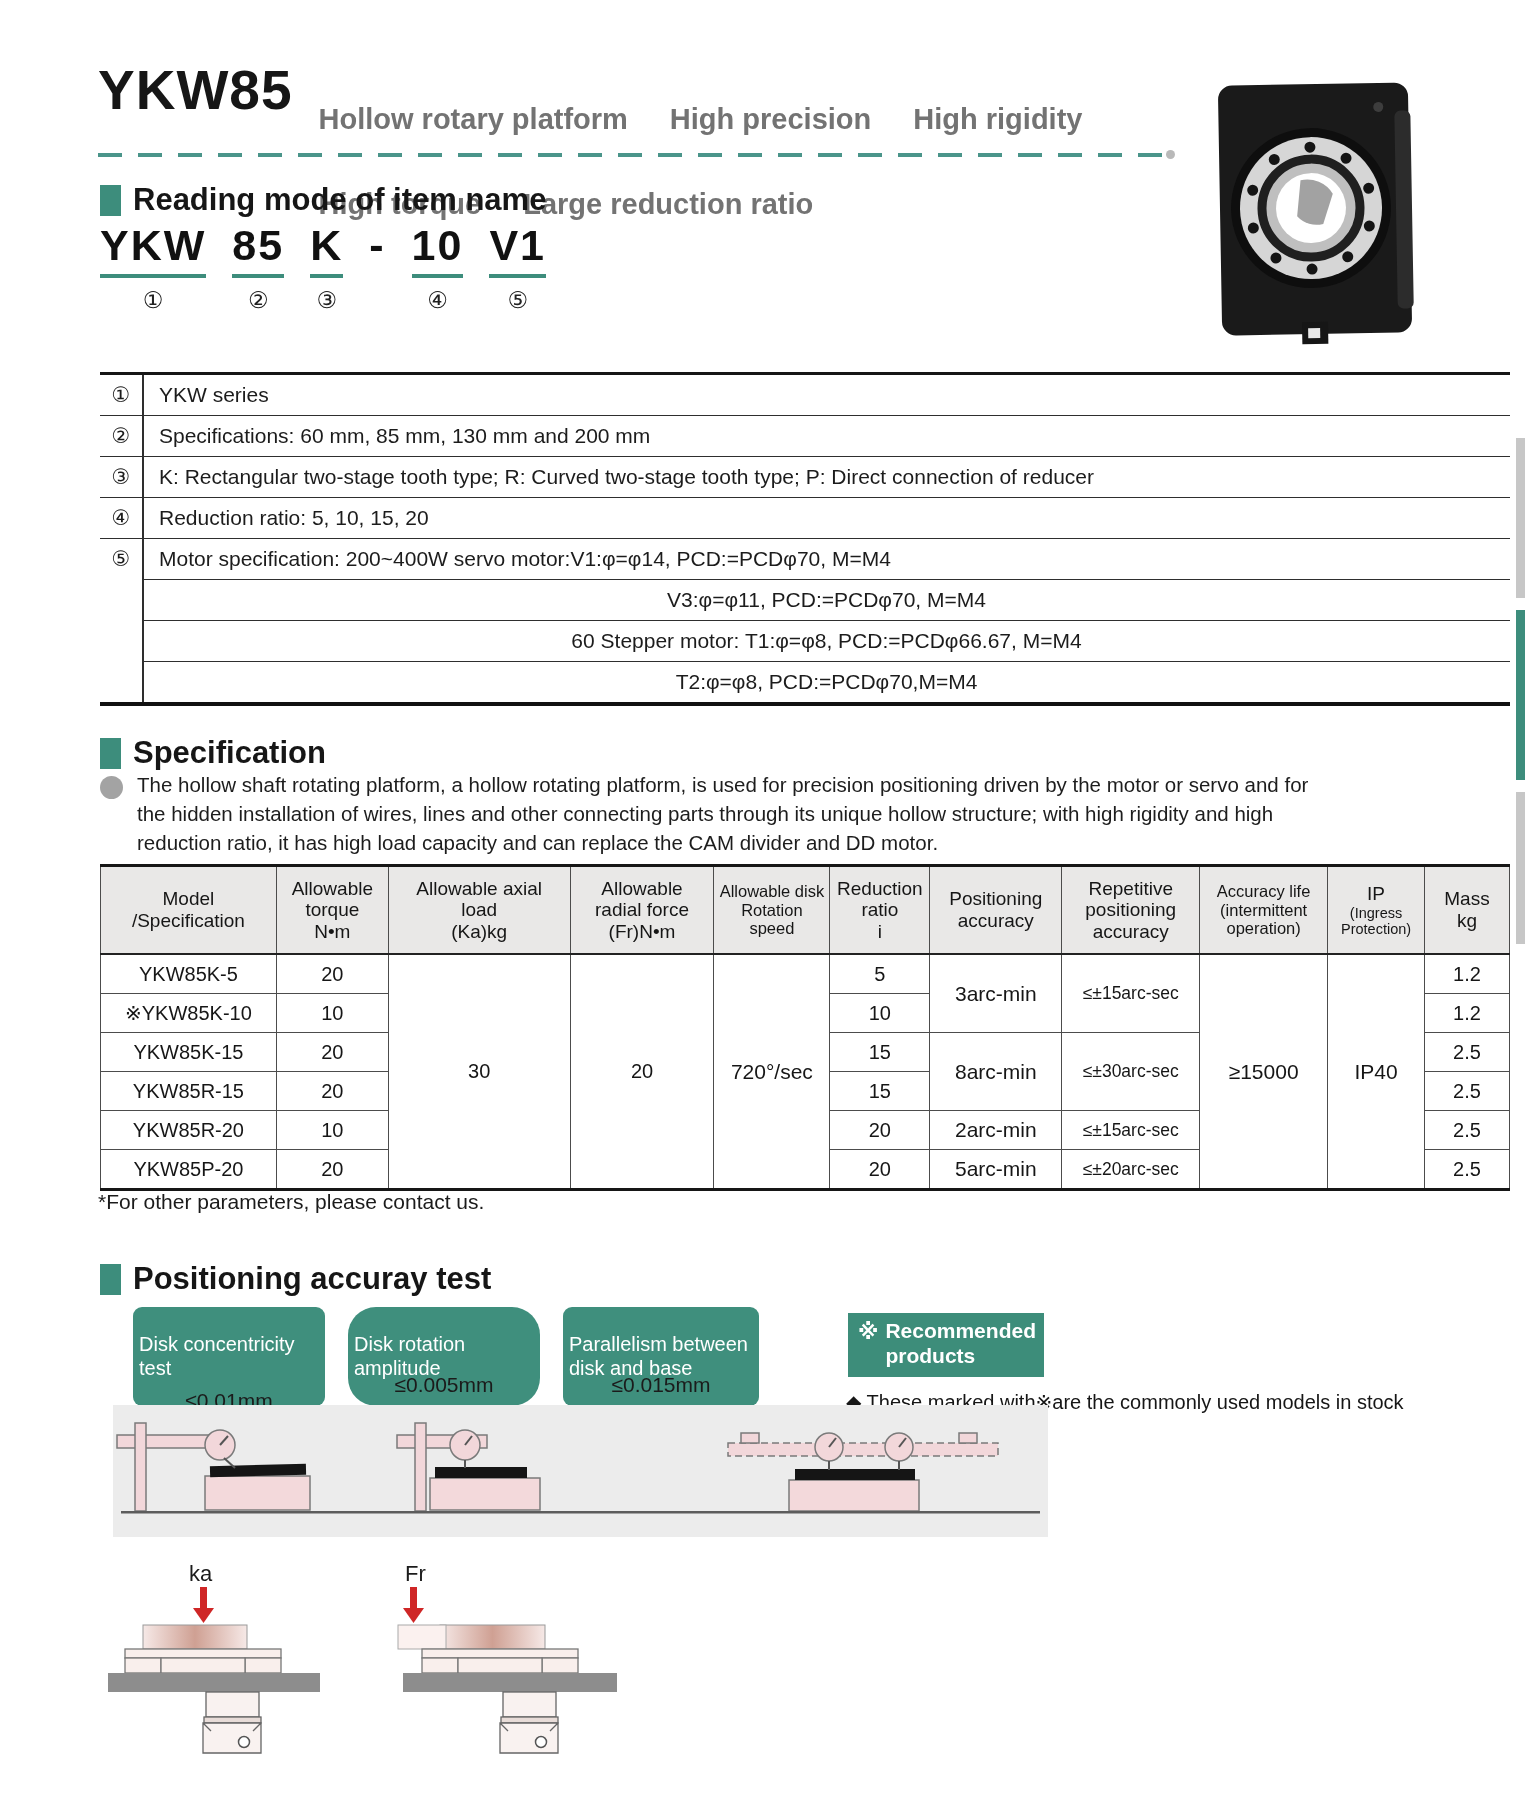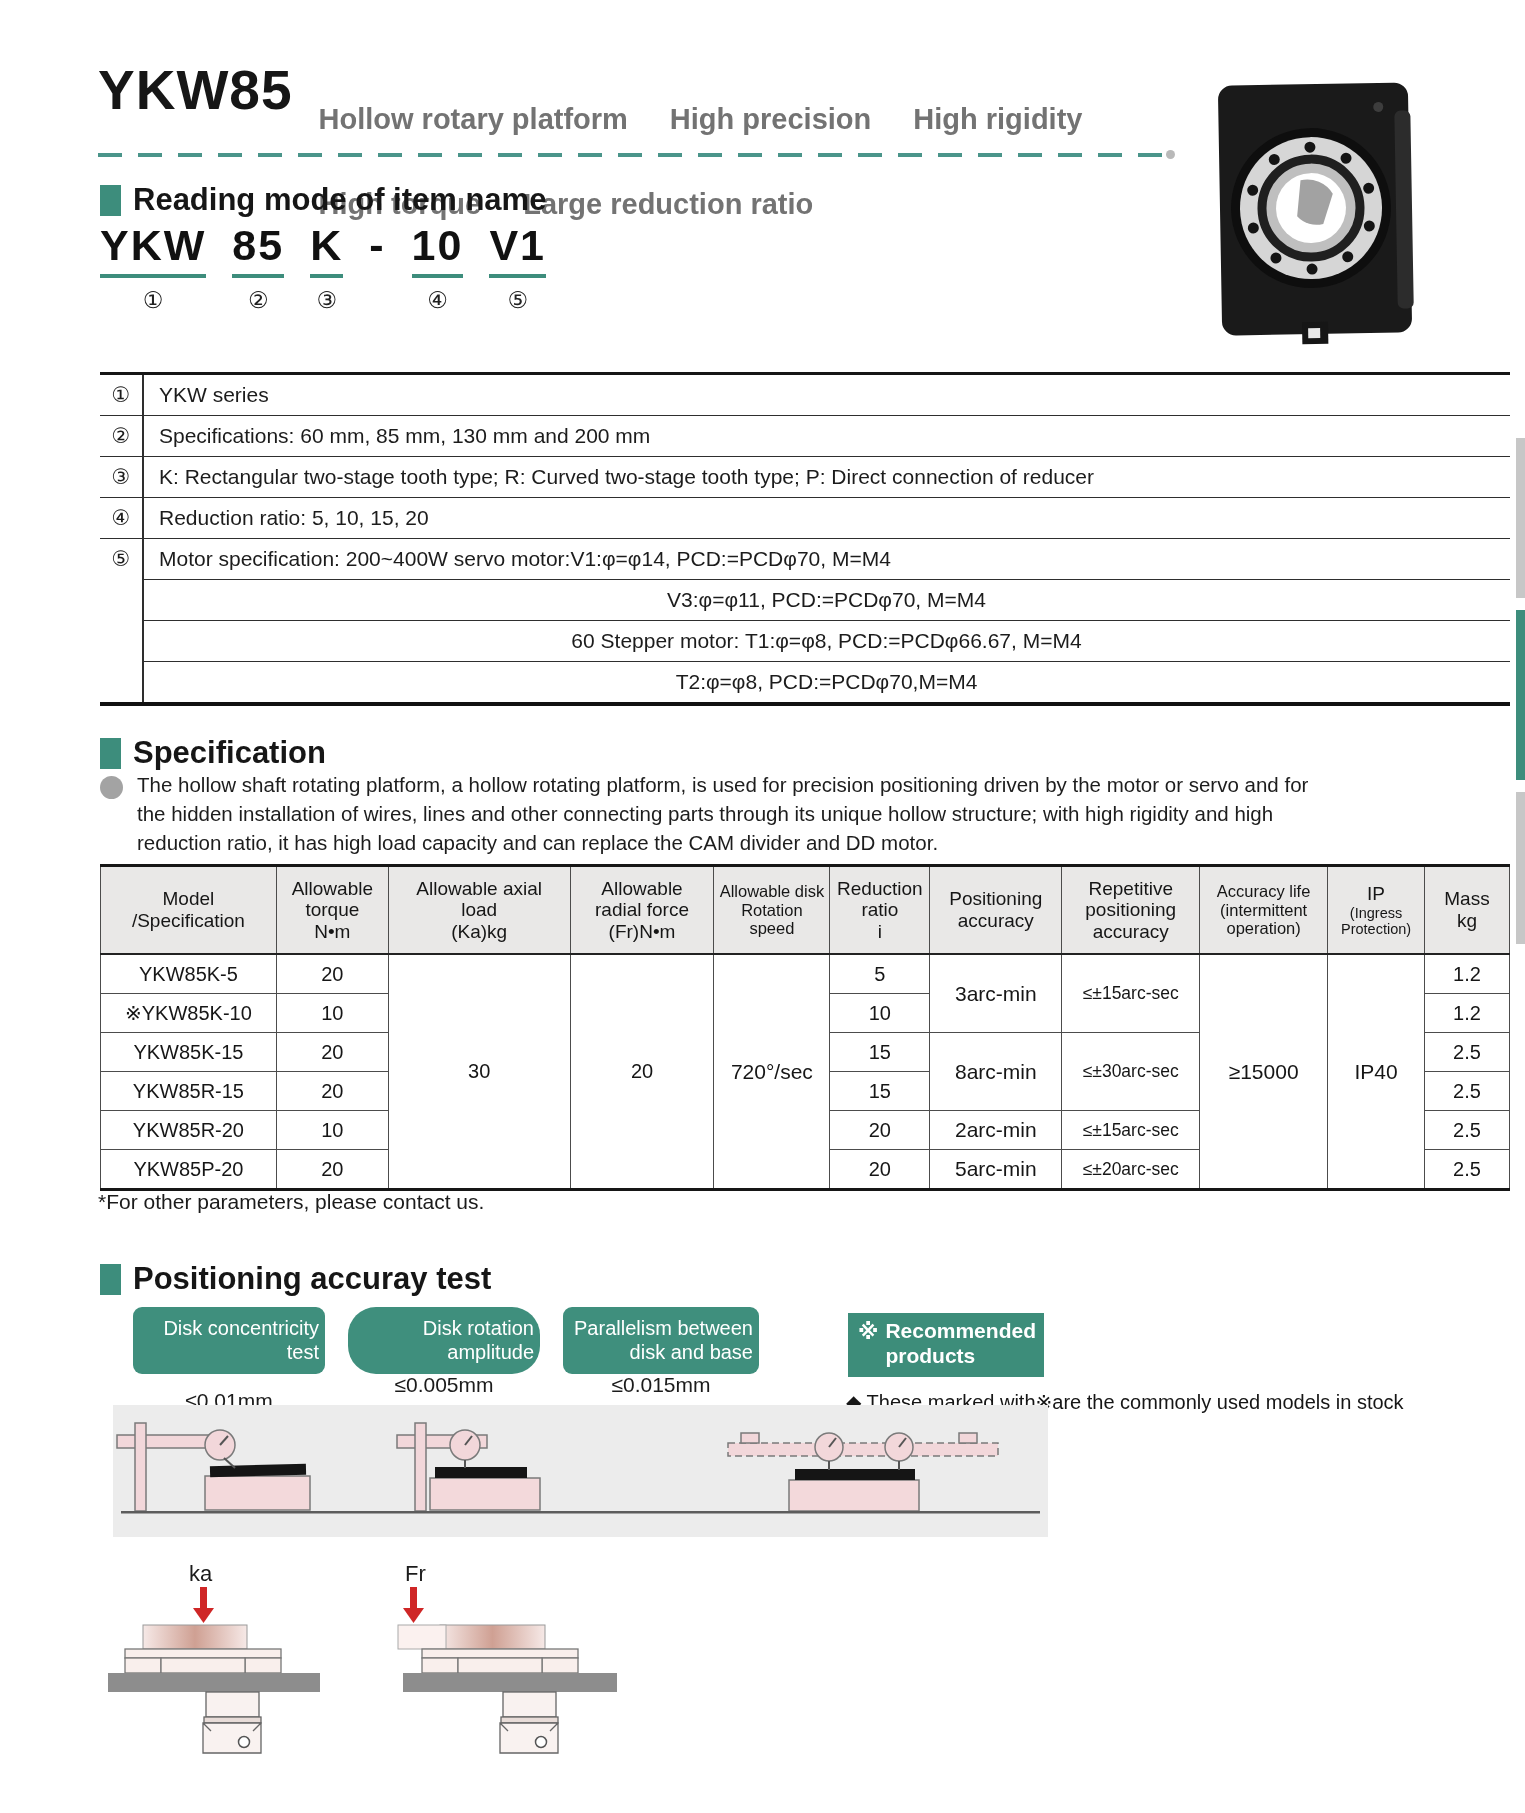--- a/index.html
+++ b/index.html
@@ -49,22 +49,22 @@
                 border:1px solid #4c4c4c;border-bottom:2px solid #222;color:#161616;padding:2px 2px;}
   table.spec td{border:1px solid #4c4c4c;text-align:center;font-size:20px;height:38px;color:#161616;padding:0 3px;}
   table.spec .small{font-size:16.5px;}
   table.spec .tiny{font-size:14.5px;line-height:1.12;}
   table.spec .acc{font-size:21px;}
   table.spec .rep{font-size:17.5px;}
   .pre{white-space:pre-line;}
   .footnote{position:absolute;left:98px;top:1190px;font-size:21px;color:#1b1b1b;}
 
   
-  .test-box{position:absolute;background:#3f8f7d;color:#fff;border-radius:9px;text-align:right;
-            font-size:20px;line-height:1.22;padding:9px 6px;}
+  .test-box{position:absolute;background:#3f8f7d;color:#fff;border-radius:9px;text-align:left;
+            font-size:20px;line-height:1.22;padding:25px 6px;}
   .test-value{position:absolute;text-align:center;font-size:21px;color:#1b1b1b;}
   .recommend-box{position:absolute;left:848px;top:1313px;width:176px;background:#3d8d7a;color:#fff;
                  padding:6px 10px 8px 10px;display:flex;gap:7px;align-items:flex-start;}
   .recommend-marker{font-size:21px;font-weight:700;margin-top:1px;}
   .recommend-label{font-size:21px;font-weight:700;line-height:1.18;}
   .recommend-note{position:absolute;left:846px;top:1390px;font-size:20px;color:#161616;}
 
   .diagram-panel{position:absolute;left:113px;top:1405px;width:935px;height:132px;background:#ececec;}
 
   .load-svg{position:absolute;}

